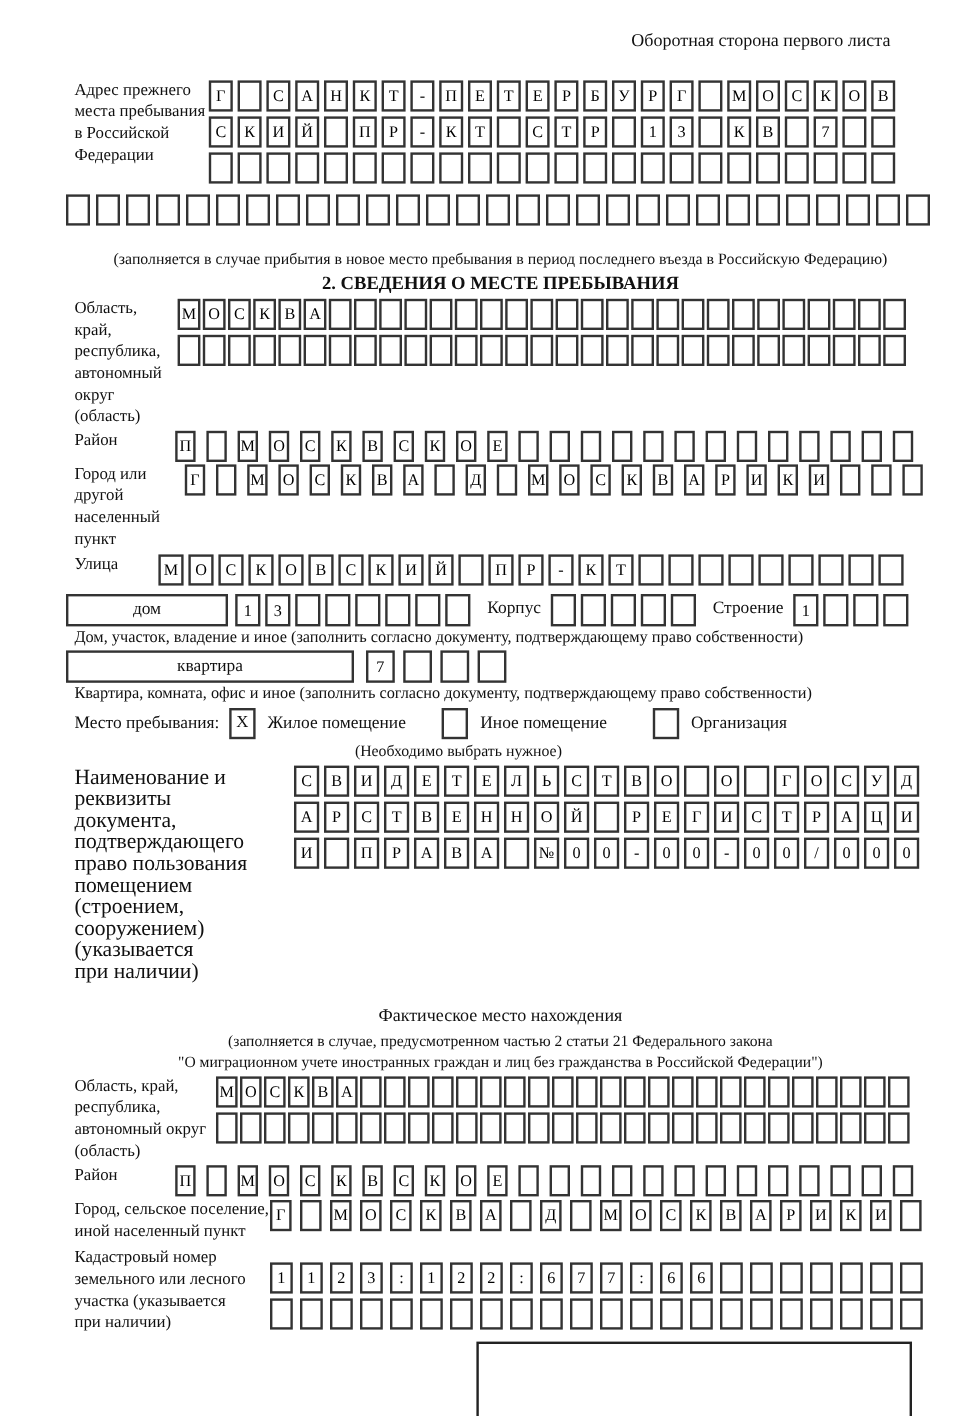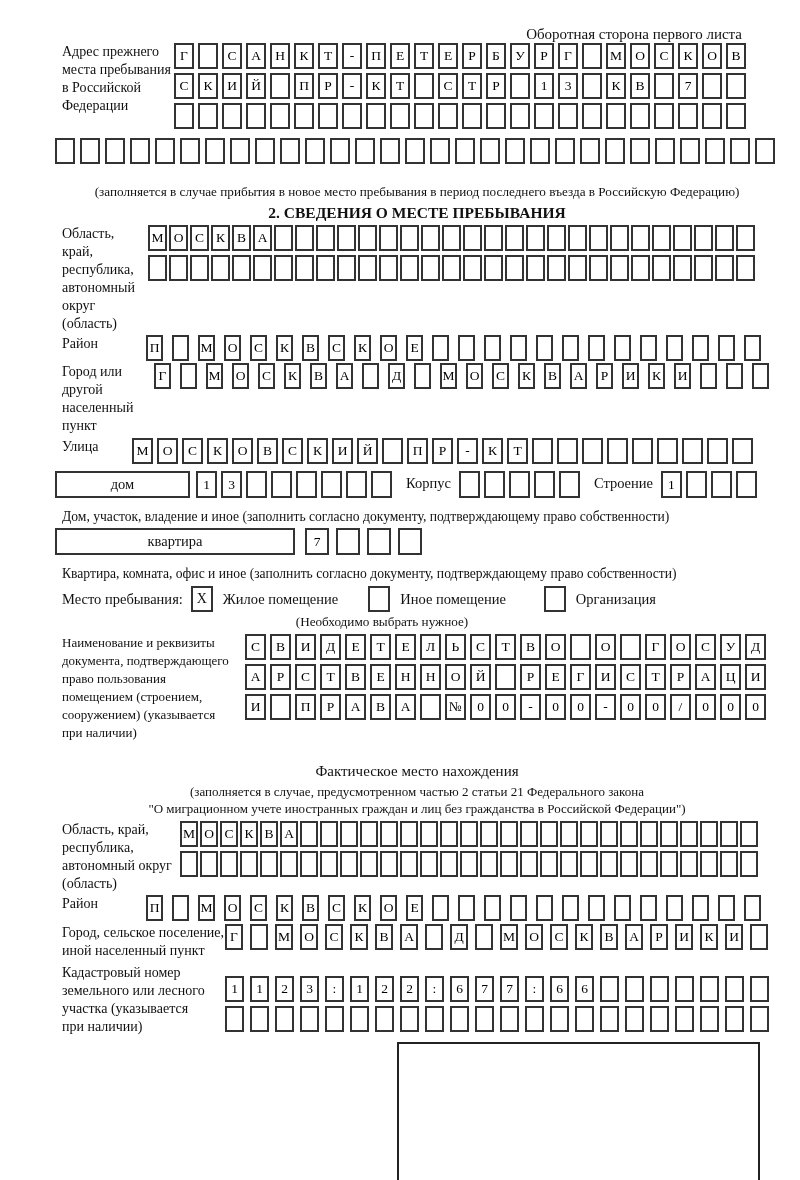--- a/index.html
+++ b/index.html
@@ -36,21 +36,21 @@
   .w-addr{width:112px}
   .w-reg{width:86px}
   .w-dist{width:84px}
   .w-city{width:92px}
   .w-street{width:70px}
   .w-doc{width:183px}
   .w-reg2{width:118px}
   .w-city2{width:163px}
   .w-kad{width:163px}
   .note{font-size:13.2px;text-align:center;margin-top:20px;}
-  .note-left{font-size:13.6px;margin-top:11px;}
+  .note-left{font-size:13.6px;margin-top:1px;}
   .sec-title{font-weight:bold;font-size:15.5px;text-align:center;margin-top:4px;}
   .fullrow{margin-left:-7px;margin-top:5px;}
   .fbox{
     border:2px solid #333;height:27px;box-sizing:border-box;
     display:flex;align-items:center;justify-content:center;
     font-size:14.5px;flex:none;background:#fff;
   }
   .fbox-dom{width:135px;margin-right:6px;}
   .fbox-kv{width:240px;margin-right:10px;}
   .inline-lbl{font-size:14.5px;margin:4px 8px 0 14px;flex:none;text-align:center;}
@@ -63,21 +63,21 @@
   }
   .cb1{margin-left:8px}.cb2{margin-left:30px}.cb3{margin-left:38px}
   .copt{margin-left:10px}
   .note-center-sm{font-size:13.2px;text-align:center;width:640px;margin-top:2px;}
   .fact-title{font-weight:normal;font-size:15px;text-align:center;margin-top:21px;}
   .fact-note{font-size:13px;text-align:center;margin-top:3px;line-height:17px;}
   .stamp-box{
     width:363px;height:168px;border:2px solid #222;box-sizing:border-box;
     margin:6px 0 0 335px;background:#fff;
   }
-  .mt2{margin-top:2px}.mt3{margin-top:3px}.mt4{margin-top:4px}.mt7{margin-top:7px}.mt24{}
+  .mt2{margin-top:2px}.mt3{margin-top:3px}.mt4{margin-top:4px}.mt7{margin-top:7px}.mt24{margin-top:24px}
 </style>
 </head>
 <body>
 
 <div class="page">
 
   <div class="hdr">Оборотная сторона первого листа</div>
 
   <div class="blk mt24">
     <div class="lbl w-addr">Адрес прежнего
@@ -409,21 +409,21 @@
     <span class="cbox cb1">X</span>
     <span class="copt">Жилое помещение</span>
     <span class="cbox cb2"></span>
     <span class="copt">Иное помещение</span>
     <span class="cbox cb3"></span>
     <span class="copt">Организация</span>
   </div>
   <div class="note-center-sm">(Необходимо выбрать нужное)</div>
 
   <div class="blk mt4">
-    <div class="lbl w-doc" style="font-size:13px">Наименование и реквизиты
+    <div class="lbl w-doc" style="font-size:18px">Наименование и реквизиты
 документа, подтверждающего
 право пользования
 помещением (строением,
 сооружением) (указывается
 при наличии)</div>
     <div class="rows">
       <div class="cells g-doc">
           <span class="cell">С</span>
           <span class="cell">В</span>
           <span class="cell">И</span>

